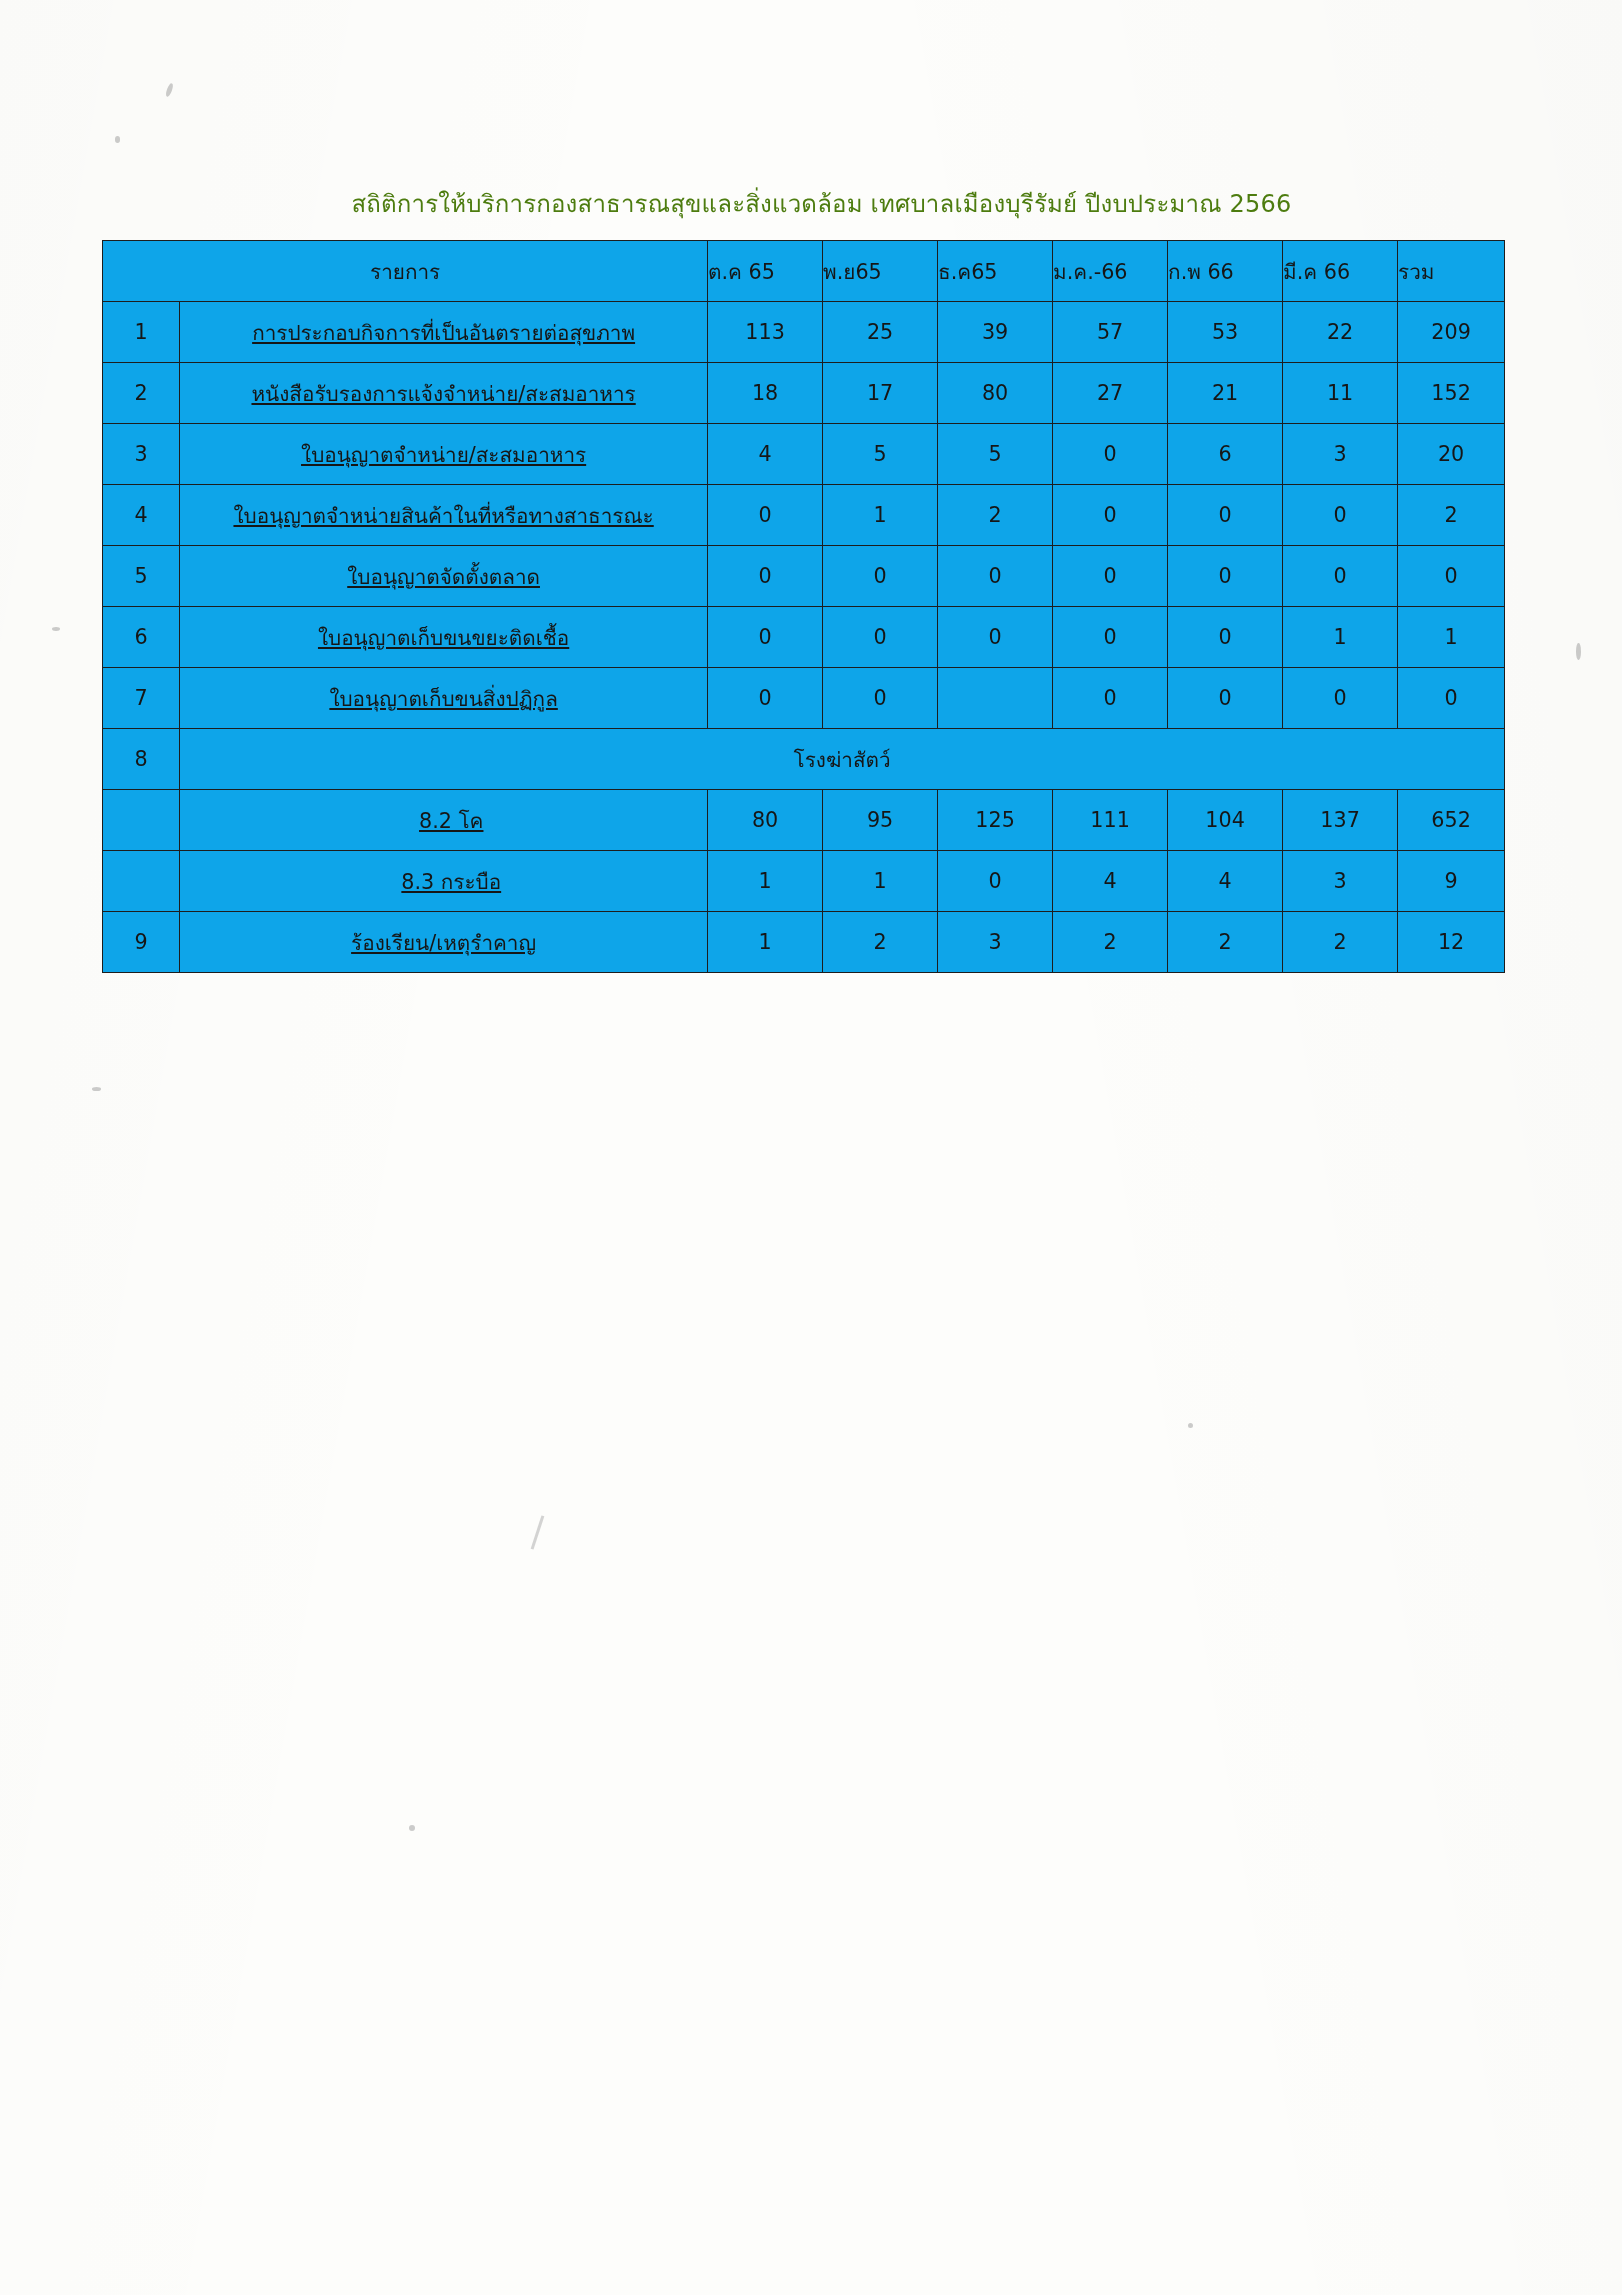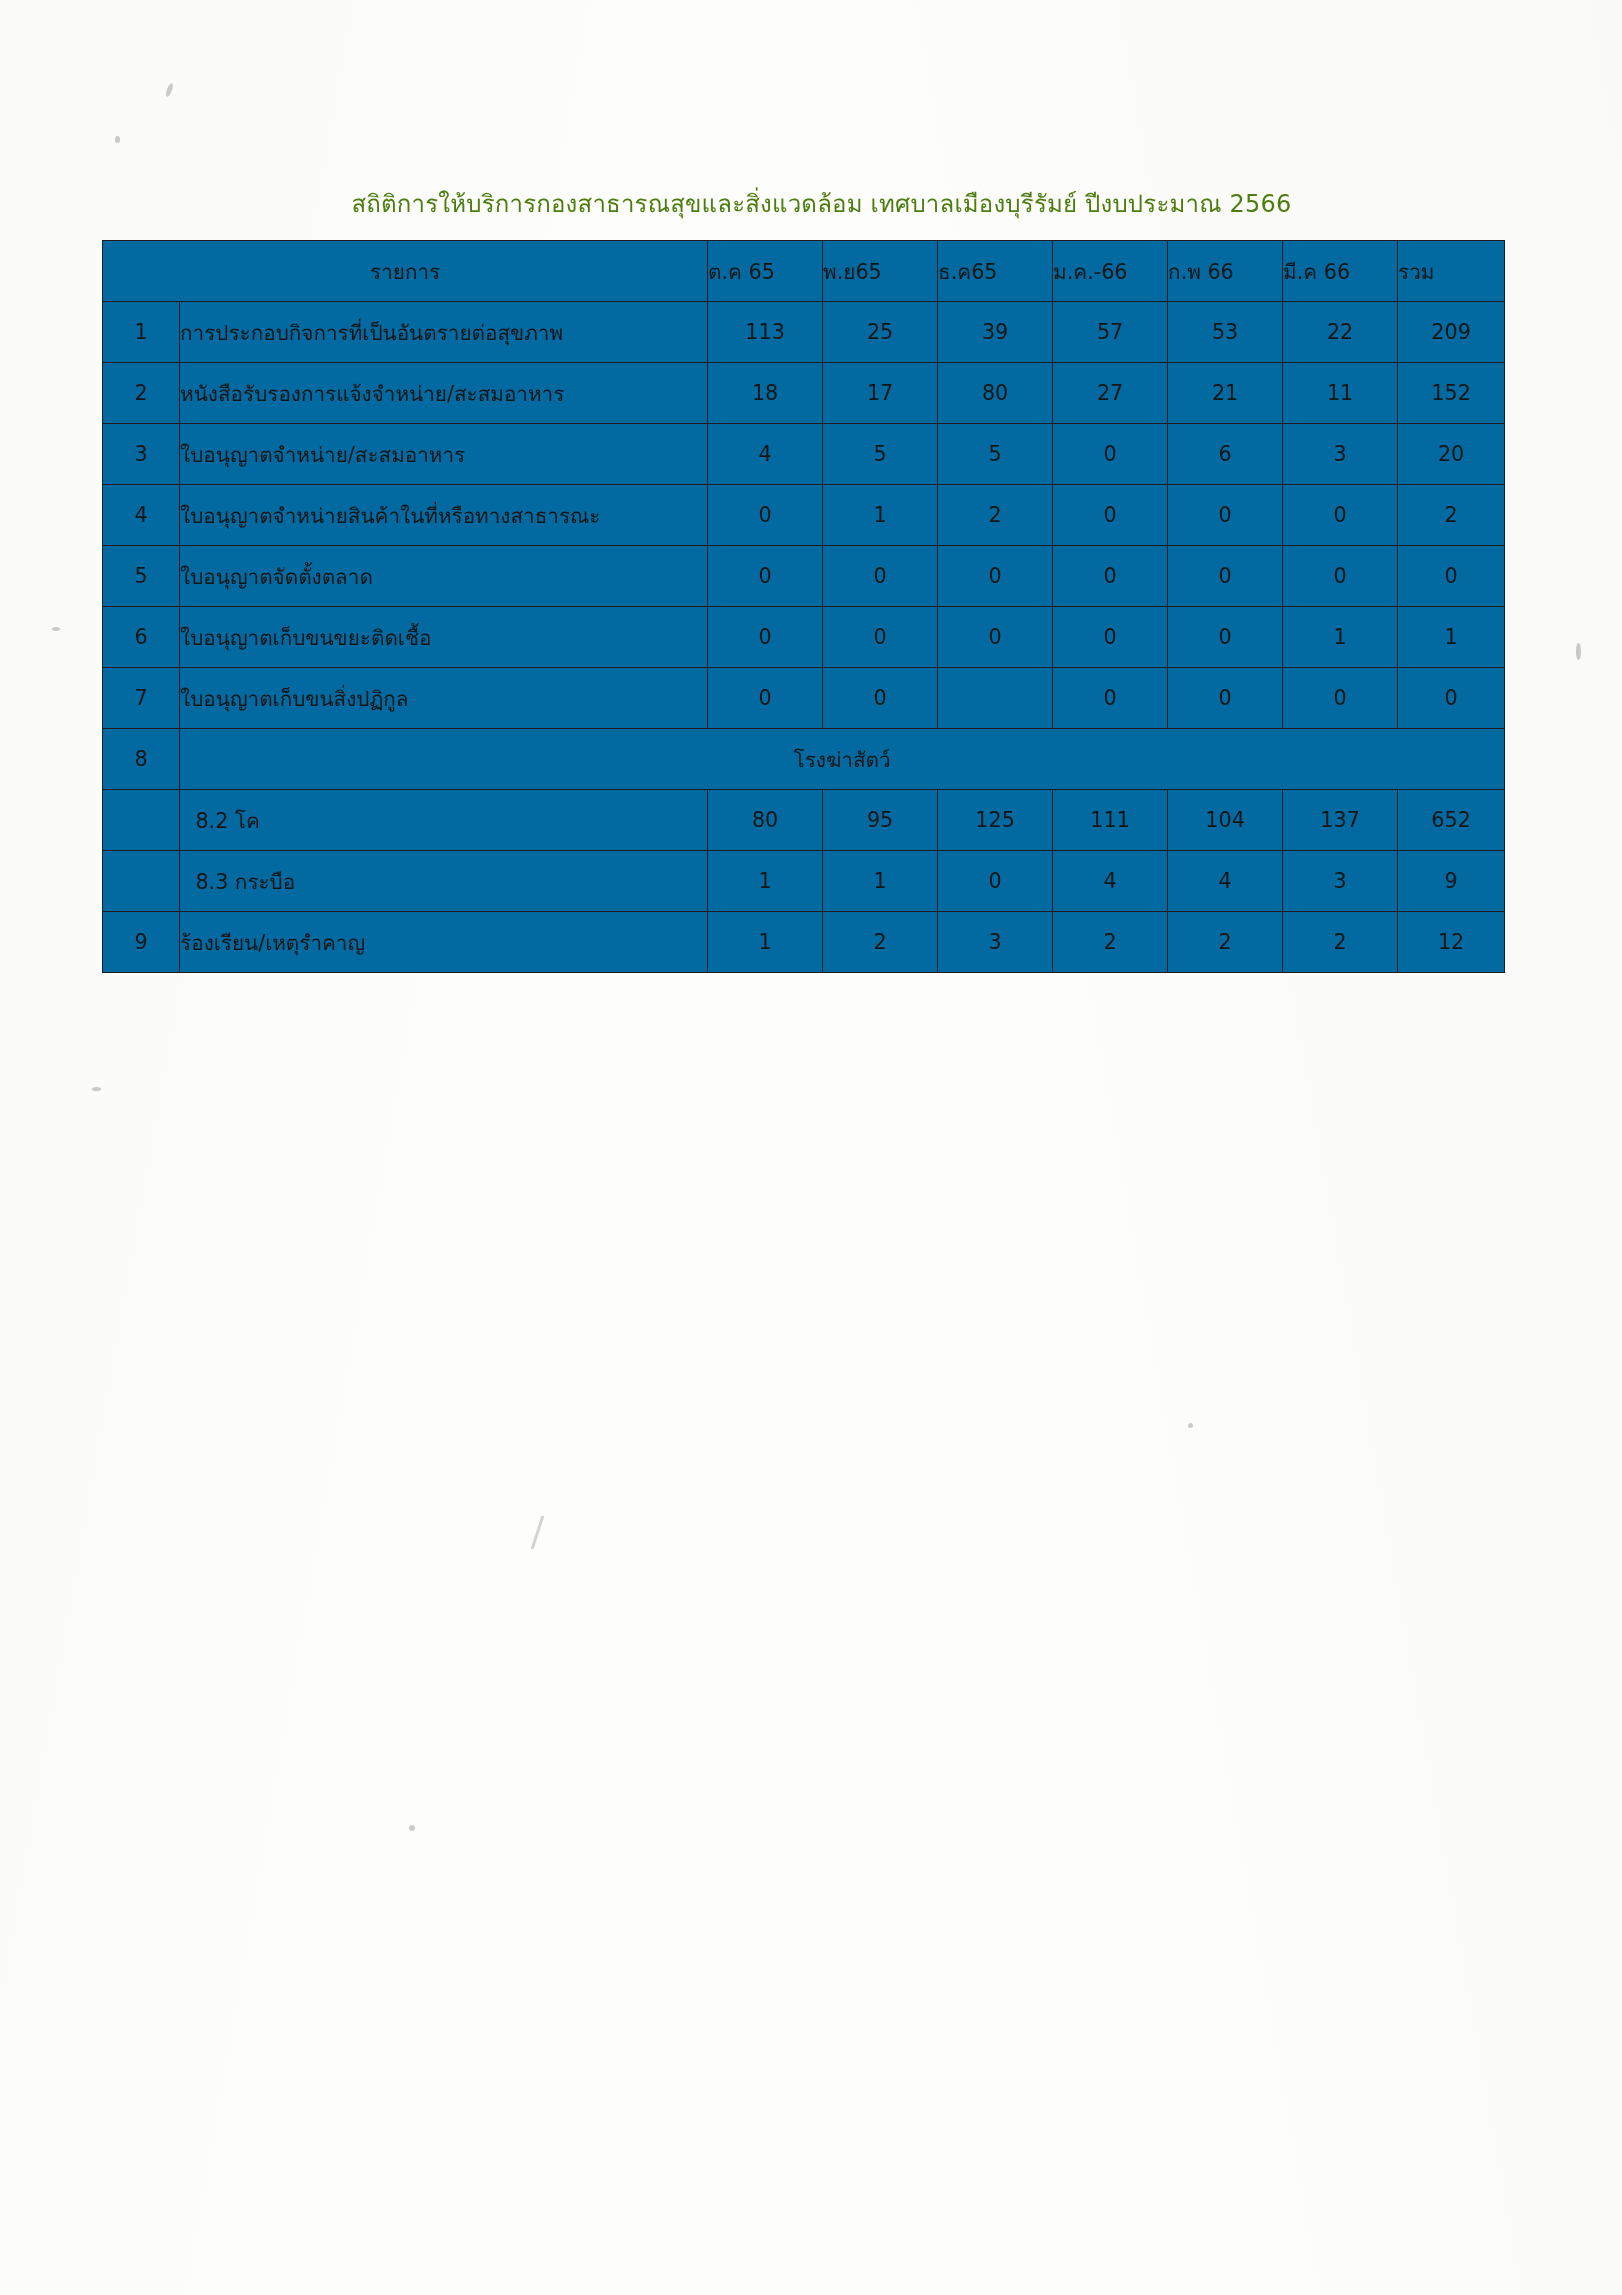--- a/index.html
+++ b/index.html
@@ -36,21 +36,21 @@
     letter-spacing: 0.2px;
     margin: 0 0 17px 13.8px;
     white-space: nowrap;
     color: #4d7c0f;
   }
   table.stats {
     border-collapse: collapse;
     width: 1385px;
     margin-left: 3.1px;
     table-layout: fixed;
-    background: #0369a1;
+    background: #0ea5e9;
   }
   table.stats th,
   table.stats td {
     border: 1.5px solid #1d1d1d;
     font-weight: normal;
     font-size: 20.7px;
     color: #161616;
     padding: 0;
     height: 60px;
     vertical-align: middle;
@@ -61,24 +61,25 @@
   col.c-sum   { width: 107px; }
 
   th.h-item { text-align: center; }
   th.h-m, th.h-sum { text-align: left; font-size: 20px; }
 
   td.no {
     text-align: center;
     font-size: 20.7px;
   }
   td.item {
-    text-align: left;
+    text-align: center;
     padding-left: 10.7px;
     font-size: 20.7px;
     white-space: nowrap;
+    text-decoration: underline;
   }
   td.item.sub {
     padding-left: 15.3px;
   }
   td.num {
     text-align: center;
     font-size: 20.7px;
   }
   td.blank { }
   td.span-item {

